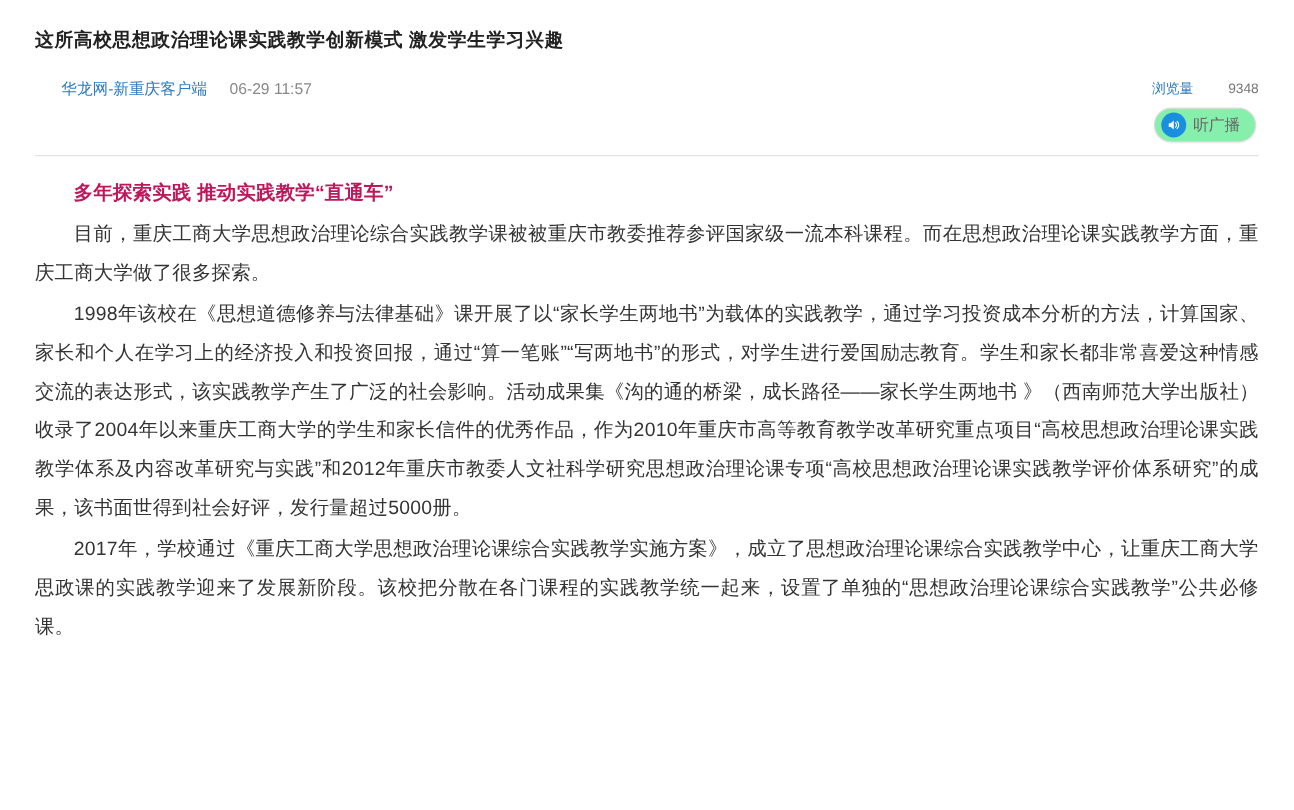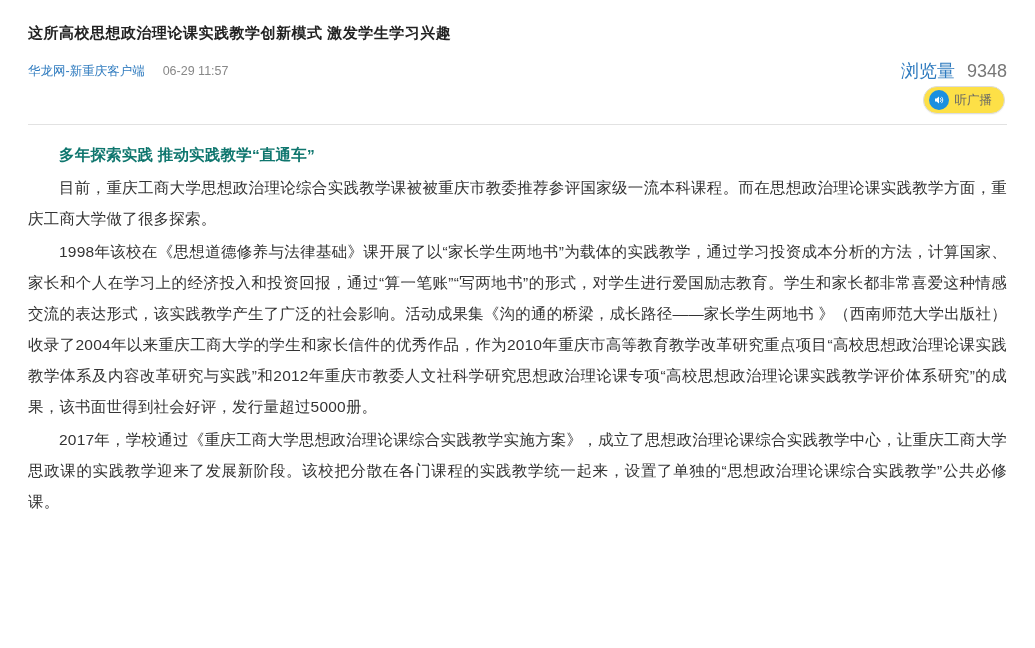--- a/index.html
+++ b/index.html
@@ -35,52 +35,54 @@
     margin-top: 14px;
     font-size: 12.5px;
     line-height: 18px;
   }
   .meta-left {
     display: flex;
     align-items: center;
   }
   .meta-source {
     color: #2f7bbf;
+    margin-left: 21px;
   }
   .meta-time {
     color: #888888;
     margin-left: 18px;
     text-align: center;
   }
   .meta-right {
     margin-left: auto;
     display: flex;
     align-items: flex-end;
     color: #777777;
-    font-size: 18px;
+    font-size: 11px;
+    gap: 16px;
   }
   .views-label {
     color: #2f7bbf;
   }
   .views-count {
     color: #777777;
     margin-left: 12px;
   }
   .audio-row {
     display: flex;
     justify-content: flex-end;
     margin-top: 6px;
     padding-right: 2px;
   }
   .audio-btn {
     display: inline-flex;
     align-items: center;
     border: 1px solid #dddddd;
     border-radius: 16px;
-    background: #fde047;
+    background: #86efac;
     padding: 3px 12px 3px 5px;
     box-shadow: 0 1px 1px rgba(0,0,0,0.04);
   }
   .audio-icon {
     width: 20px;
     height: 20px;
     border-radius: 50%;
     background: #1a8fe0;
     display: inline-flex;
     align-items: center;
@@ -103,21 +105,21 @@
     color: #333333;
     text-align: justify;
     letter-spacing: 0.2px;
   }
   .content p {
     margin: 0 0 2px 0;
     text-indent: 2em;
   }
   .content p.subhead {
     font-weight: bold;
-    color: #0f766e;
+    color: #be185d;
     text-indent: 2em;
     margin: 2px 0 2px 0;
   }
 </style>
 </head>
 <body>
 
 <div class="page">
 
   <h1 class="article-title">这所高校思想政治理论课实践教学创新模式 激发学生学习兴趣</h1>

